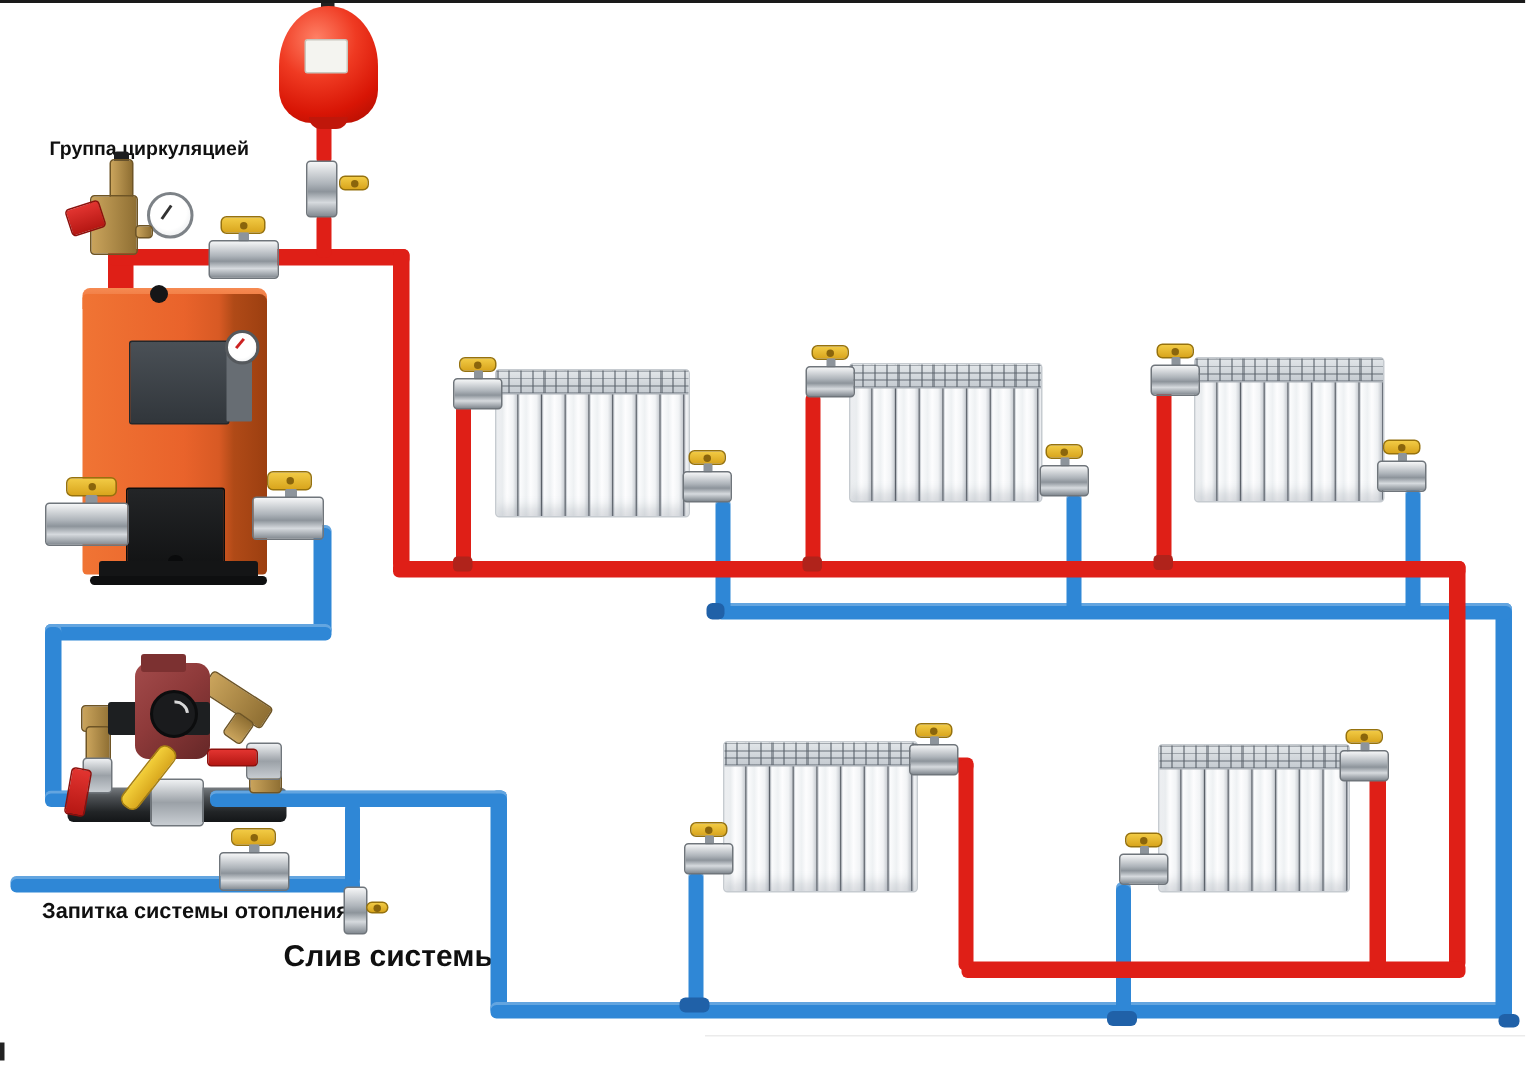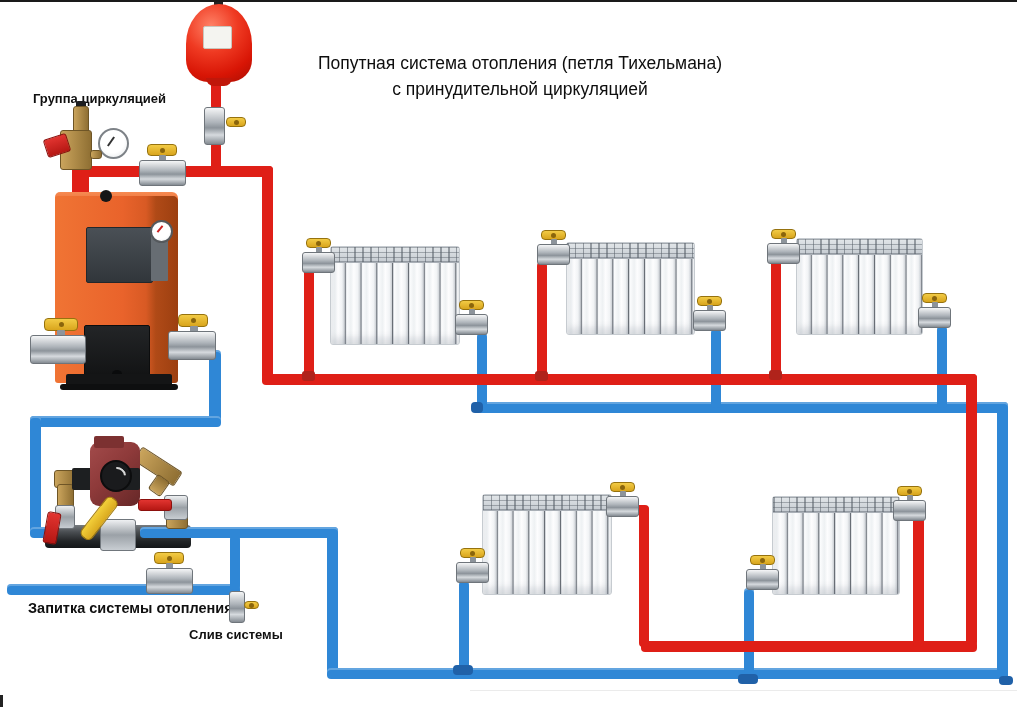--- a/index.html
+++ b/index.html
@@ -59,24 +59,20 @@
 </style>
 </head>
 <body>
 
 <div id="canvas">
 
   <div class="abs" style="left:0;top:0;width:1017px;height:2px;background:#1a1a1a;z-index:9;"></div>
   <div class="abs" style="left:0;top:695px;width:3px;height:12px;background:#222;z-index:9;"></div>
   <div class="abs" style="left:470px;top:690px;width:547px;height:1px;background:#ebebeb;z-index:0;"></div>
 
-  <div class="title">
-    <div>Попутная система отопления (петля Тихельмана)</div>
-    <div>с принудительной циркуляцией</div>
-  </div>
 
   <div class="pipe-red" style="left:72px;top:166px;width:17px;height:36px;"></div>
   <div class="pipe-red" style="left:72px;top:166px;width:201px;height:11px;"></div>
   <div class="pipe-red" style="left:262px;top:166px;width:11px;height:214px;"></div>
   <div class="pipe-red" style="left:262px;top:374px;width:715px;height:11px;"></div>
   <div class="pipe-red" style="left:966px;top:374px;width:11px;height:272px;"></div>
   <div class="pipe-red" style="left:641px;top:641px;width:336px;height:11px;"></div>
   <div class="pipe-red" style="left:304px;top:268px;width:10px;height:112px;"></div>
   <div class="pipe-red" style="left:537px;top:262px;width:10px;height:118px;"></div>
   <div class="pipe-red" style="left:771px;top:259px;width:10px;height:121px;"></div>
@@ -255,15 +251,15 @@
     <div class="brass" style="left:134px;top:458px;width:48px;height:17px;transform:rotate(33deg);"></div>
     <div class="brass" style="left:150px;top:478px;width:18px;height:15px;transform:rotate(-55deg);"></div>
     <div class="silver" style="left:164px;top:495px;width:24px;height:25px;"></div>
     <div class="redlever" style="left:138px;top:499px;width:32px;height:10px;"></div>
     <div class="brass" style="left:166px;top:513px;width:22px;height:16px;"></div>
     <div class="silver" style="left:100px;top:519px;width:36px;height:32px;"></div>
     <div class="abs" style="left:70px;top:489px;width:48px;height:12px;background:linear-gradient(180deg,#f3cf3a,#d9a81e);border:1px solid #a67f12;border-radius:6px;transform:rotate(-52deg);transform-origin:100% 100%;z-index:6;"></div>
   </div>
 
   <div class="lbl" style="left:28px;top:600px;font-size:14.5px;">Запитка системы отопления</div>
-  <div class="lbl" style="left:189px;top:627px;font-size:13px;">Слив системы</div>
+  <div class="lbl" style="left:189px;top:627px;font-size:20px;">Слив системы</div>
 
 </div>
 
 </body></html>

